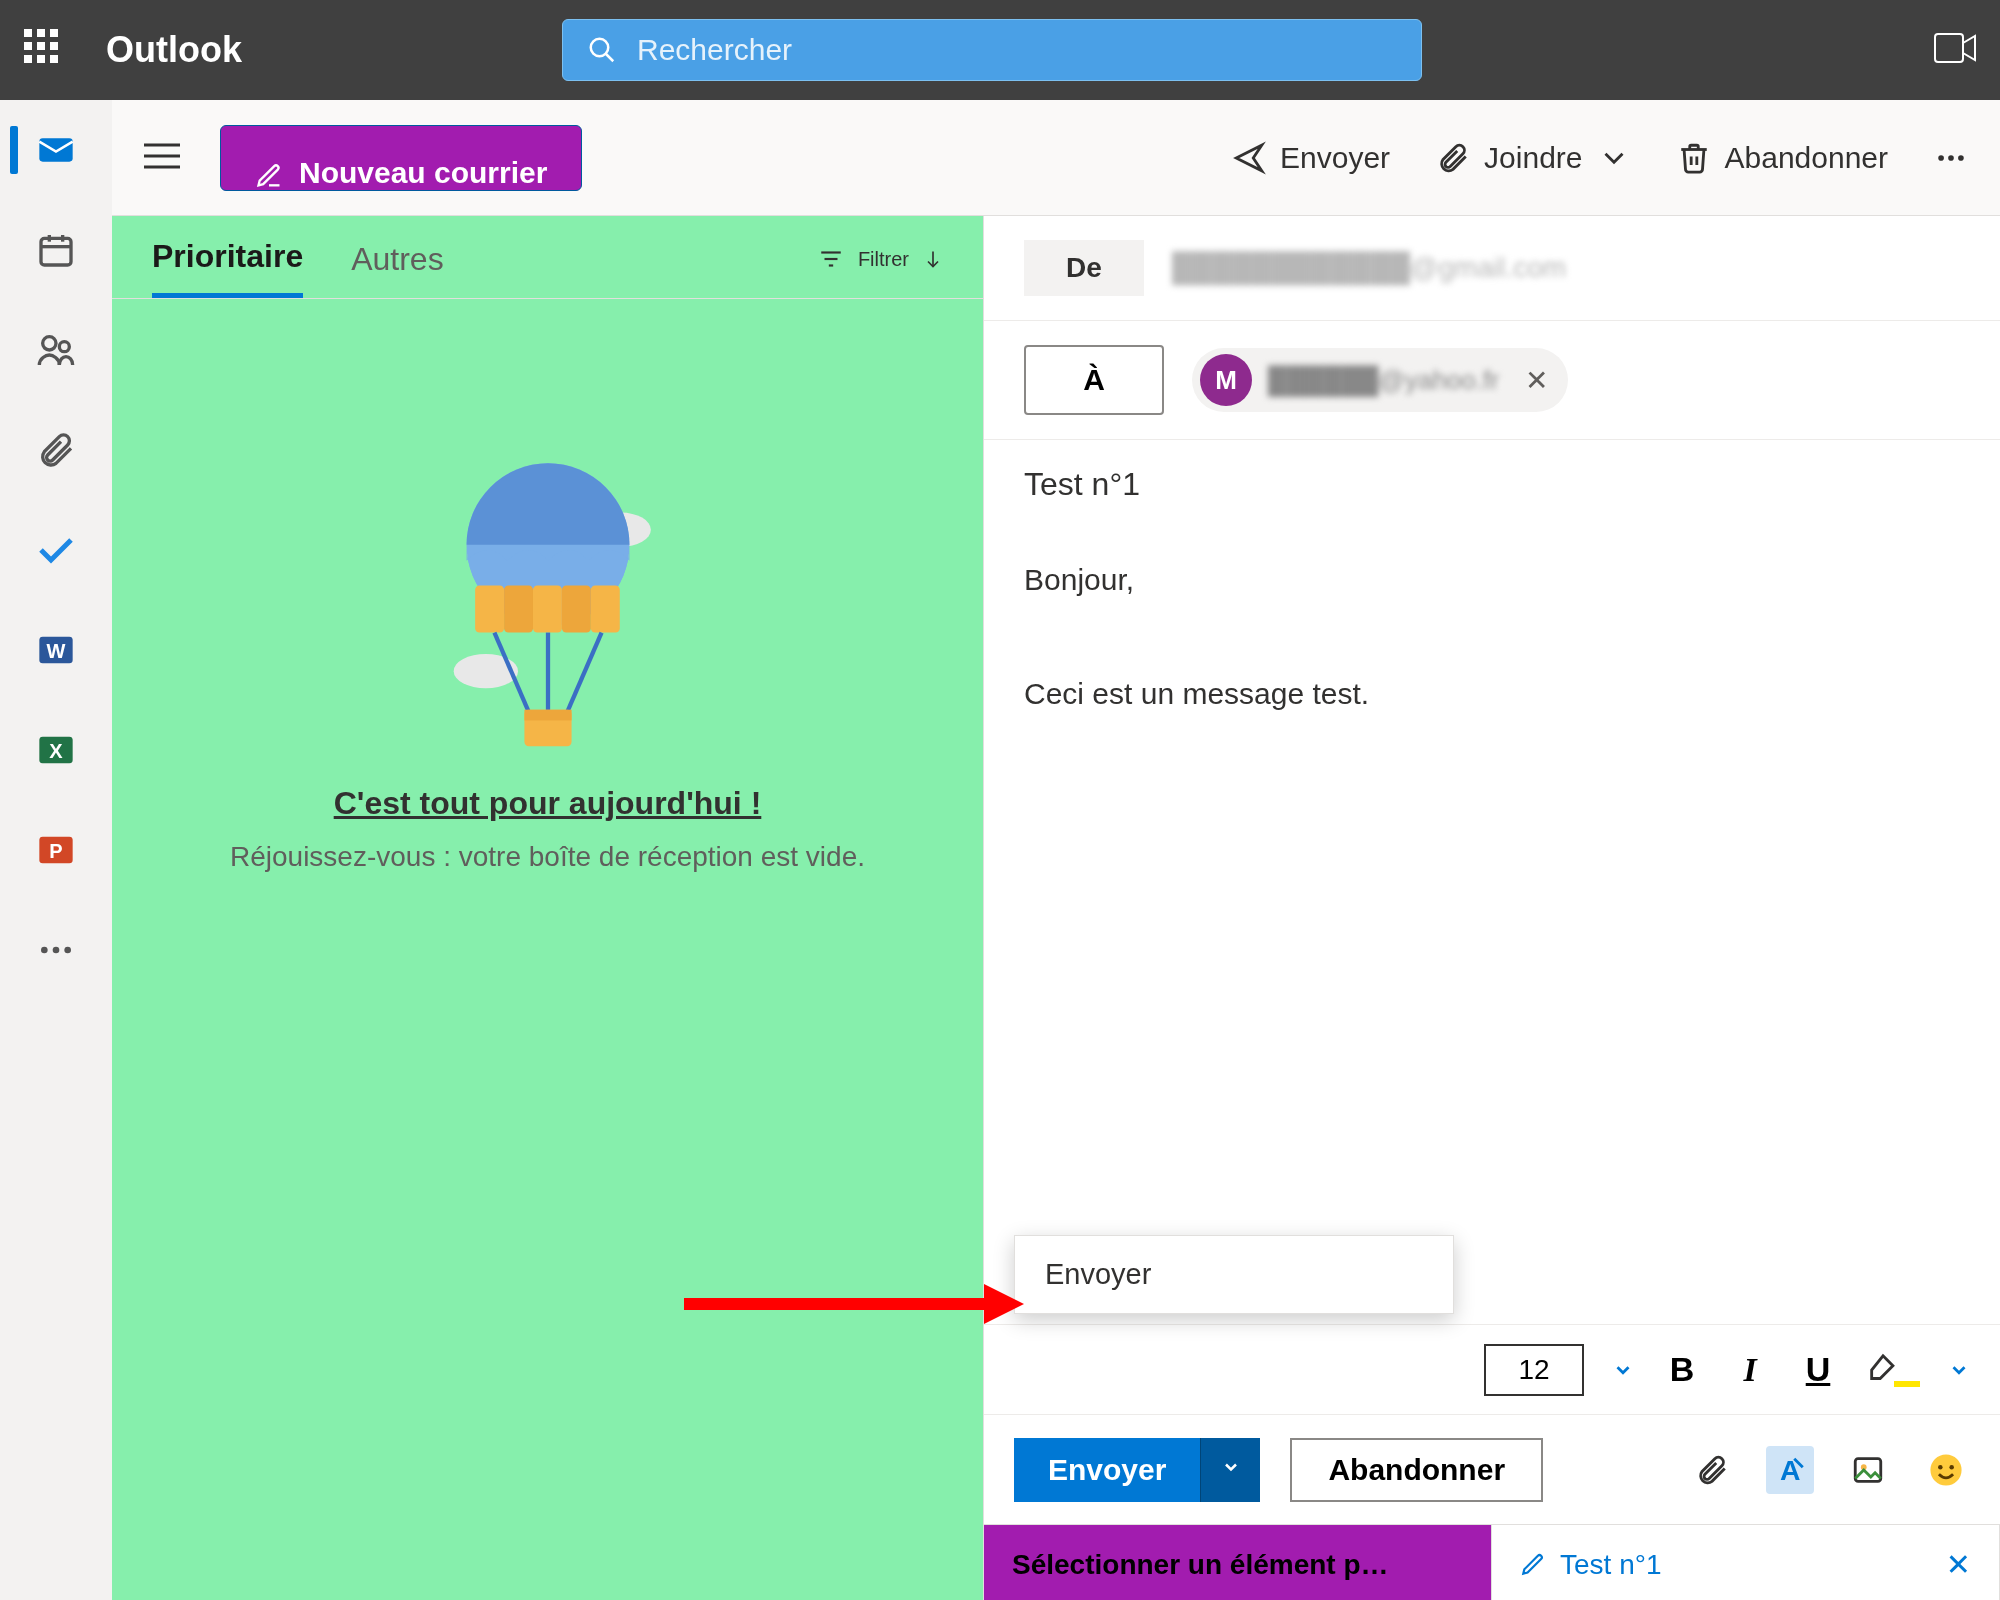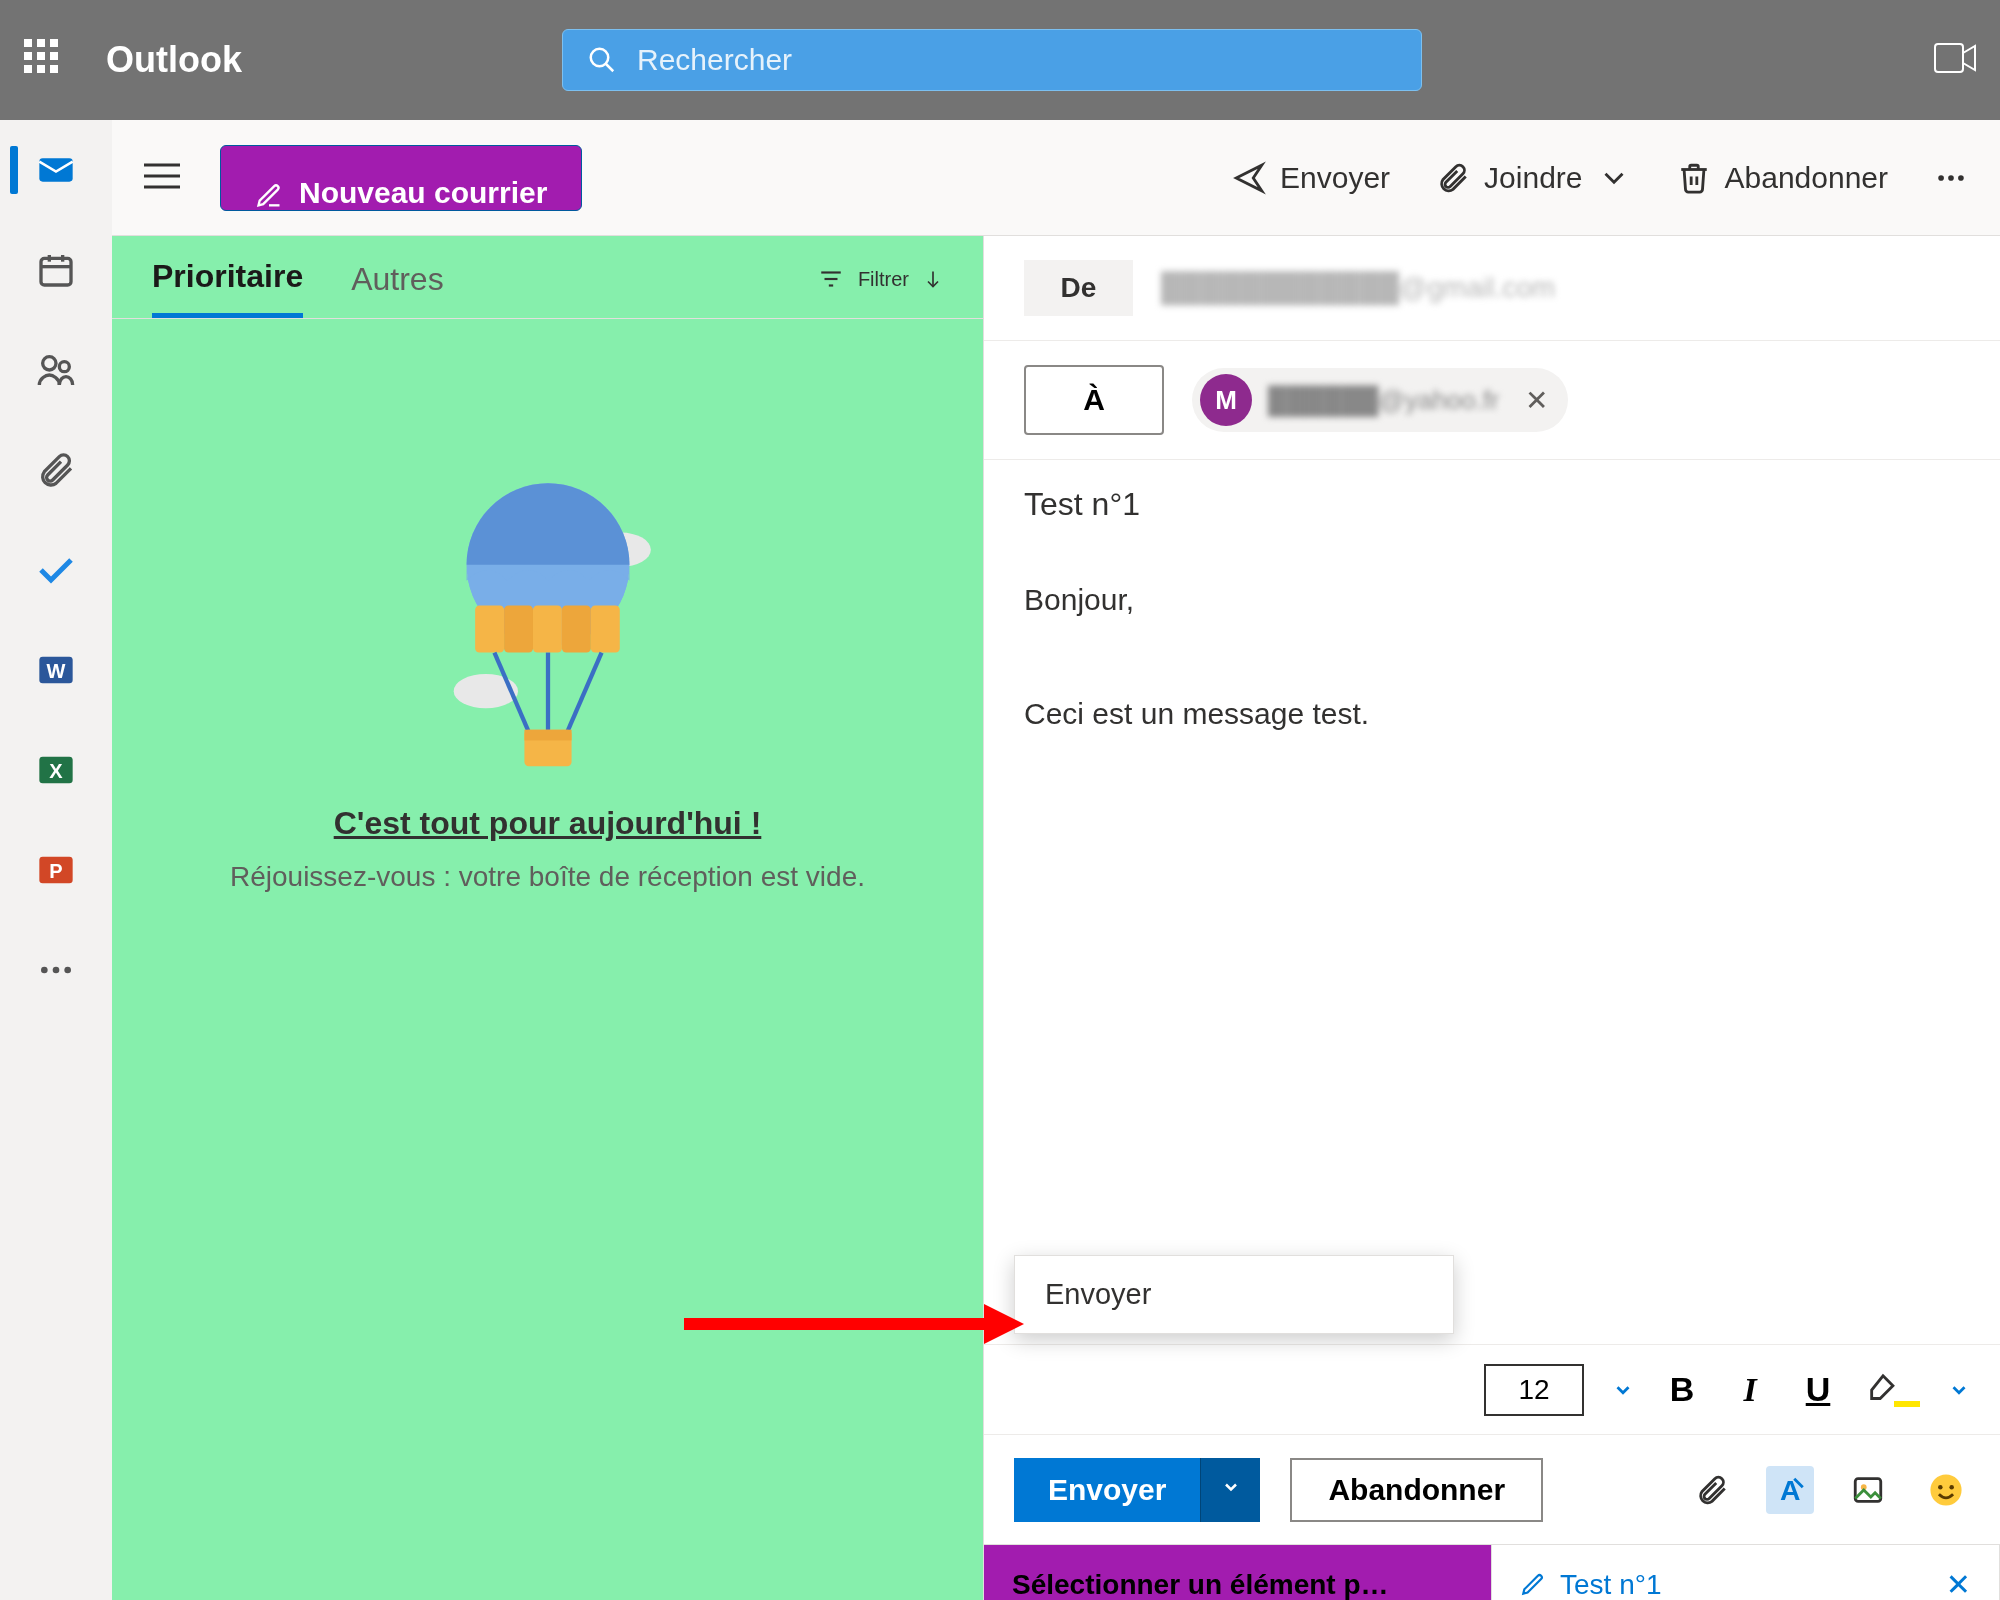--- a/index.html
+++ b/index.html
@@ -1,21 +1,21 @@
 <!DOCTYPE html>
 <html><head>
 <meta charset="utf-8">
 <style>
   * { box-sizing: border-box; margin: 0; padding: 0; font-family: "Segoe UI", Arial, sans-serif; }
   html, body { width: 2000px; height: 1600px; overflow: hidden; }
   body { background: #faf9f8; }
 
   
   .topbar {
-    height: 120px; background: #737373; display: flex; align-items: center;
+    height: 100px; background: #404040; display: flex; align-items: center;
     padding: 0 24px; gap: 40px;
   }
   .waffle { width: 42px; height: 42px; display: grid; grid-template-columns: repeat(3,8px); grid-template-rows: repeat(3,8px); gap: 5px; cursor: pointer;}
   .waffle span { background: #fff; }
   .app-title { color: #fff; font-size: 36px; font-weight: 600; }
   .searchbox { margin-left: 280px; width: 860px; height: 62px; background:#4aa0e6; border:1px solid #7cc0f0; border-radius:6px; display:flex; align-items:center; padding:0 24px; gap:20px; }
   .searchbox svg { width:30px; height:30px; }
   .searchbox input { flex:1; background:transparent; border:none; outline:none; color:#fff; font-size:30px;}
   .searchbox input::placeholder { color:#e6f2fb; }
   .meet-icon { margin-left:auto; color:#fff; }
@@ -44,21 +44,21 @@
   .tab.active { color:#1b1a19; font-weight:700; border-bottom:5px solid #0078d4;}
   .filterbtn { margin-left:auto; display:flex; align-items:center; gap:14px; font-size:20px; color:#323130; cursor:pointer; padding-bottom:18px;}
   .empty { flex:1; display:flex; flex-direction:column; align-items:center; justify-content:flex-start; padding-top:160px;}
   .balloon { width:220px; height:300px;}
   .empty-title { font-size:32px; font-weight:700; color:#323130; margin-top:26px;text-decoration:underline;}
   .empty-sub { font-size:28px; color:#605e5c; text-align:center; margin-top:14px; line-height:1.5; }
 
   
   .compose { flex:1; background:#fff; display:flex; flex-direction:column; position:relative;}
   .row { display:flex; align-items:center; padding:24px 40px; border-bottom:1px solid #edebe9; gap:28px;}
-  .from-label { background:#f3f2f1; border:none; width:109px; height:56px; font-size:28px; font-weight:600; color:#323130; }
+  .from-label { background:#f3f2f1; border:none; width:120px; height:56px; font-size:28px; font-weight:600; color:#323130; }
   .blur { color:#b7b7b7; font-size:28px; filter: blur(3px);}
   .to-btn { background:#fff; border:2px solid #8a8886; border-radius:4px; width:140px; height:70px; font-size:30px; font-weight:600; cursor:pointer;}
   .chip { display:flex; align-items:center; background:#f3f2f1; border-radius:40px; padding:6px 20px 6px 8px; gap:16px;}
   .chip .avatar { width:52px; height:52px; border-radius:50%; background:#8e2a8e; color:#fff; display:flex; align-items:center; justify-content:center; font-size:26px; font-weight:600;}
   .chip .chip-text { filter:blur(3px); color:#888; font-size:26px;}
   .chip .chip-x { font-size:28px; color:#605e5c; cursor:pointer; margin-left:10px;}
   .subject { font-size:32px; color:#323130; padding:26px 40px;}
   .bodyarea { flex:1; padding:22px 40px; font-size:30px; color:#323130; line-height:1.9;}
   
   

